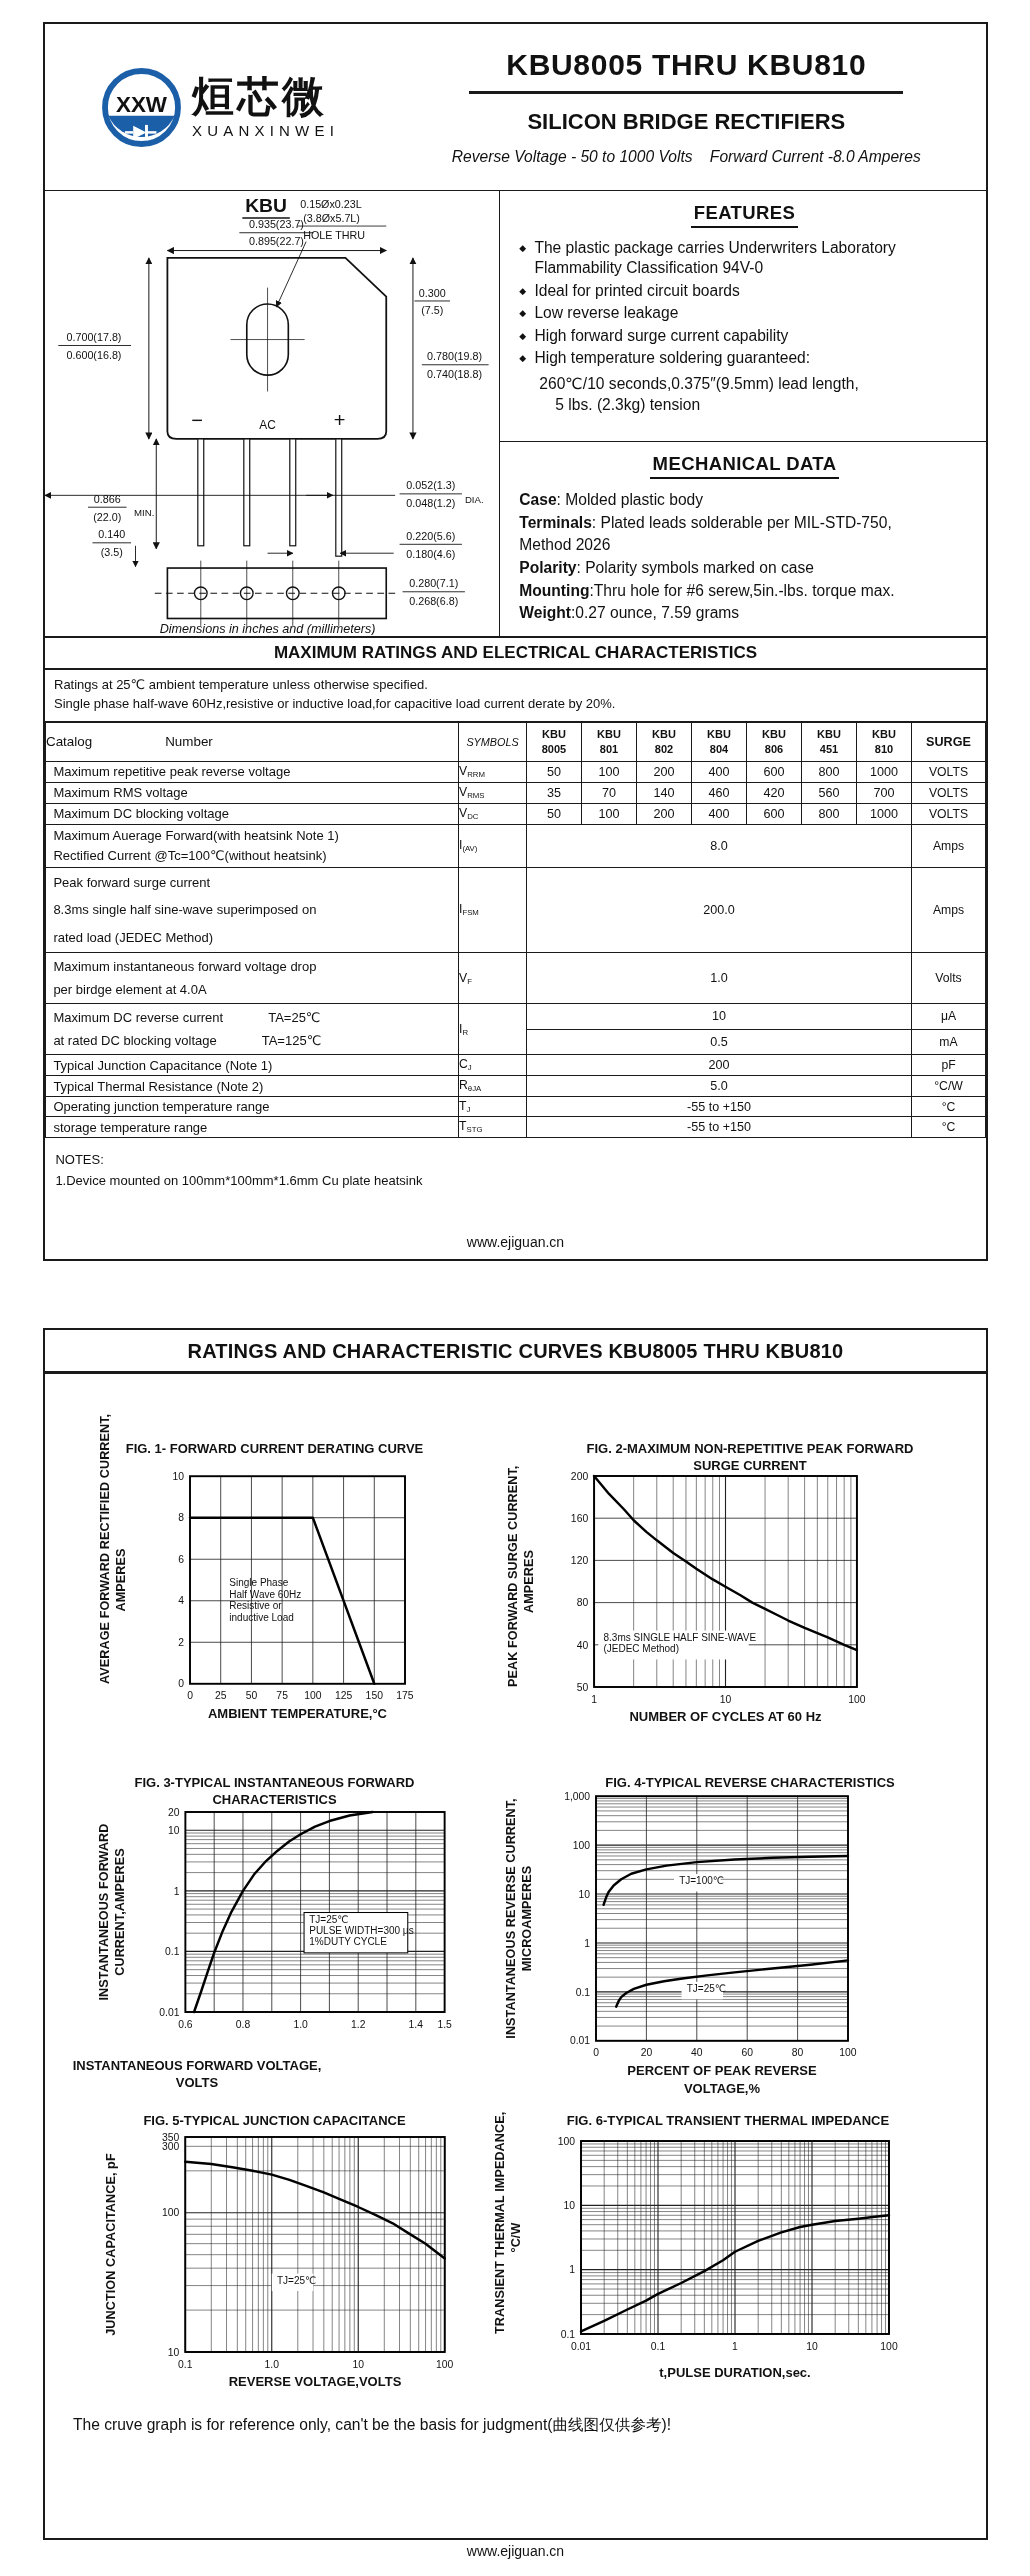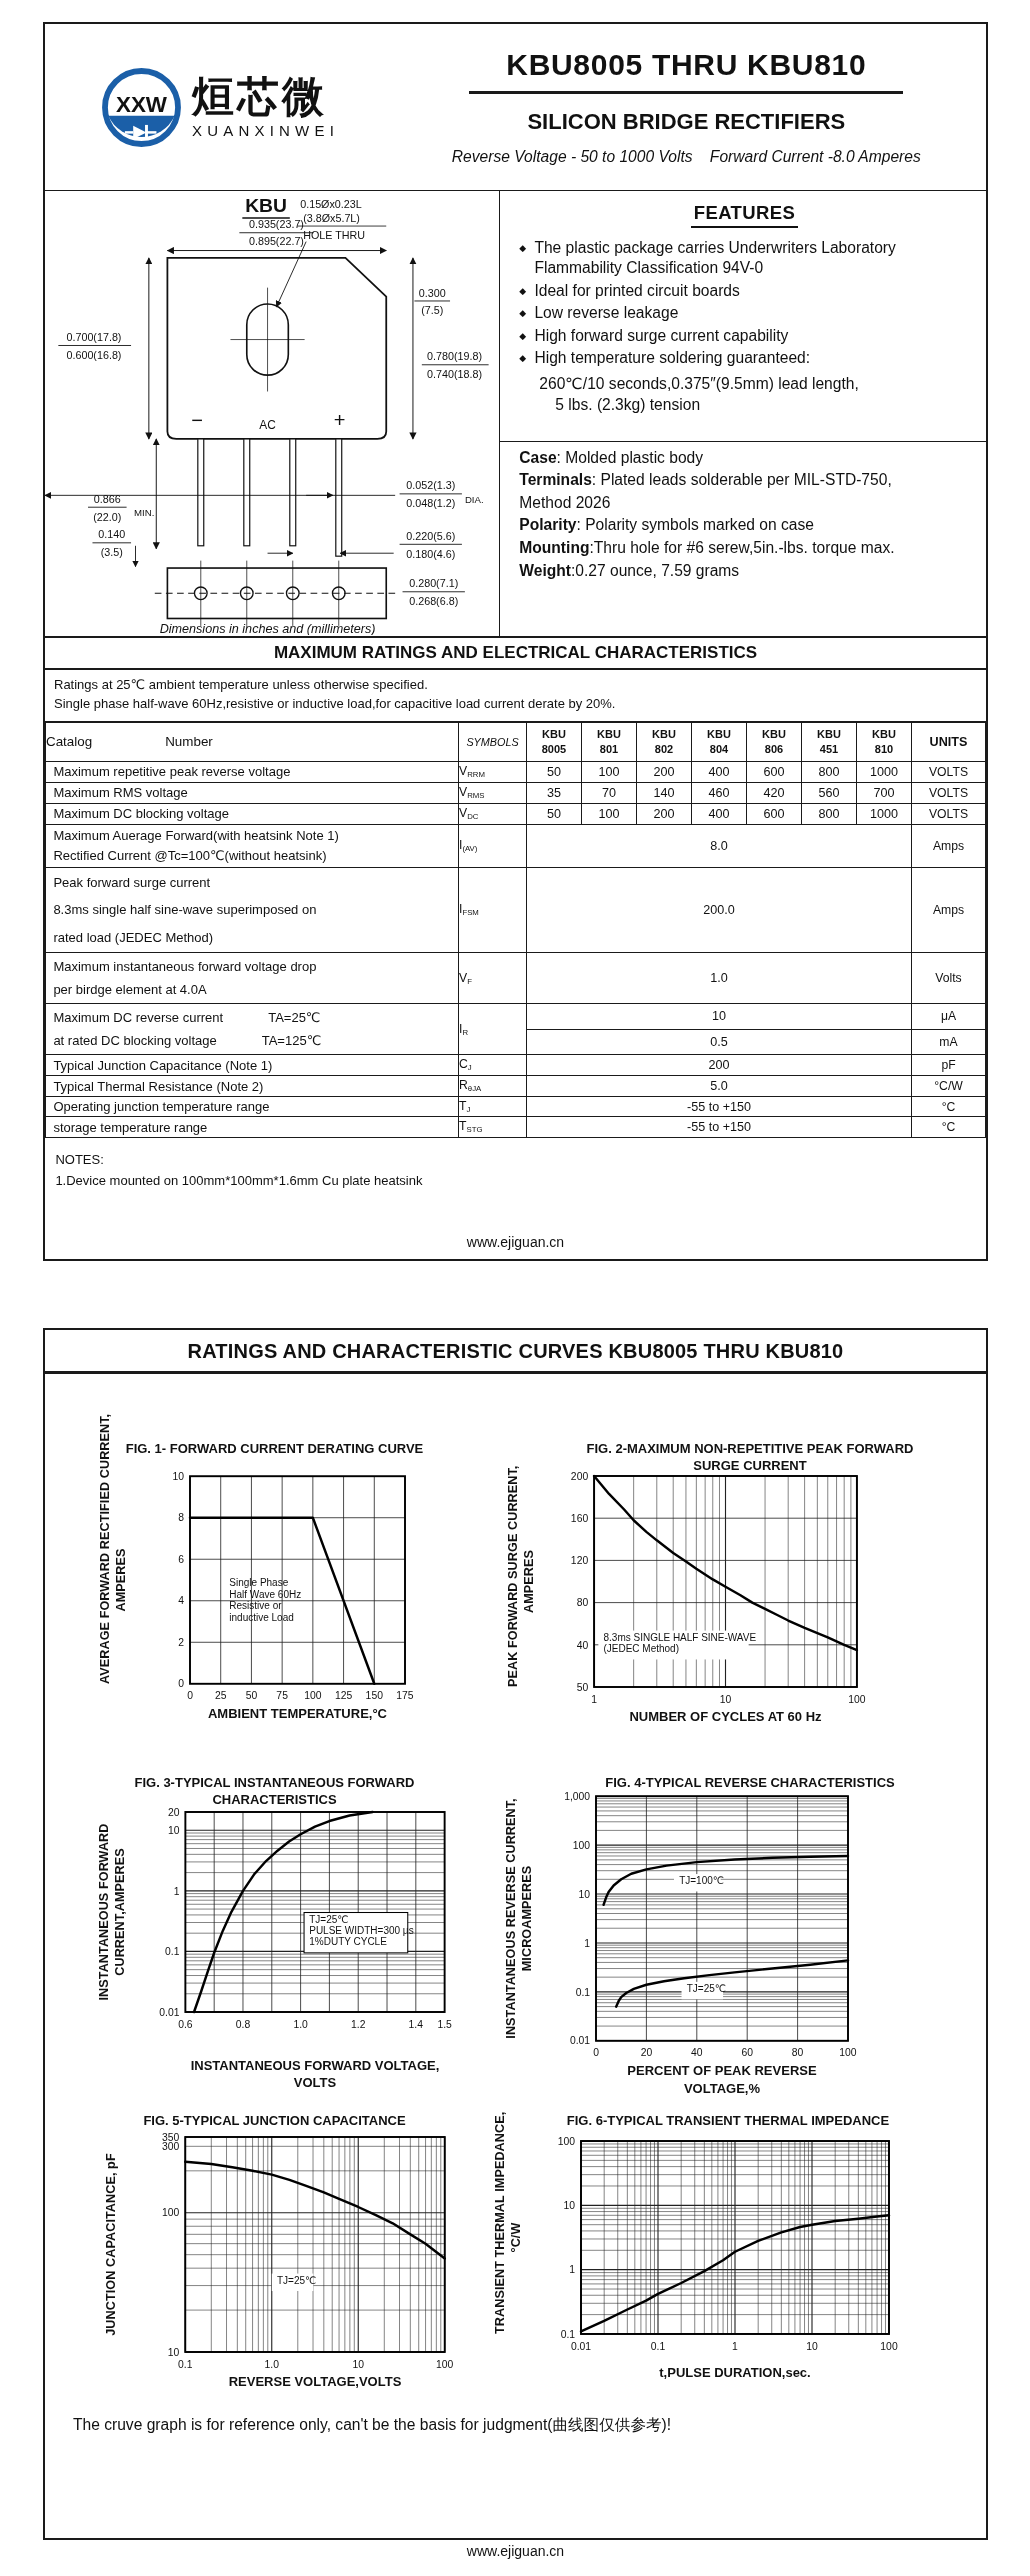--- a/index.html
+++ b/index.html
@@ -216,20 +216,21 @@
             <span>High forward surge current capability</span>
           </div>
         <div class="feat-item">
             <span class="blt">◆</span>
             <span>High temperature soldering guaranteed:</span>
           </div>
         <div class="feat-extra">260℃/10 seconds,0.375″(9.5mm) lead length,</div>
         <div class="feat-extra2">5 lbs. (2.3kg) tension</div>
       </div>
       <div class="mechbox">
+        <div class="boxhead"><span>MECHANICAL DATA</span></div>
         <div class="mech-line"><b>Case</b><span>: Molded plastic body</span></div>
         <div class="mech-line"><b>Terminals</b><span>: Plated leads solderable per MIL-STD-750,</span></div>
         <div class="mech-line"><b></b><span> Method 2026</span></div>
         <div class="mech-line"><b>Polarity</b><span>: Polarity symbols marked on case</span></div>
         <div class="mech-line"><b>Mounting</b><span>:Thru hole for #6 serew,5in.-lbs. torque max.</span></div>
         <div class="mech-line"><b>Weight</b><span>:0.27 ounce, 7.59 grams</span></div>
       </div>
     </div>
   </div>
 
@@ -277,21 +278,21 @@
             <div>806</div>
           </th>
       <th class="dev">
             <div>KBU</div>
             <div>451</div>
           </th>
       <th class="dev">
             <div>KBU</div>
             <div>810</div>
           </th>
-      <th class="unithead">UNITS</th>
+      <th class="unithead">SURGE</th>
     </tr>
     <tr style="height:21px">
       <td class="param">Maximum repetitive peak reverse voltage</td>
       <td class="sym"><span>V</span><span class="sub">RRM</span></td>
       <td class="val">50</td>
           <td class="val">100</td>
           <td class="val">200</td>
           <td class="val">400</td>
           <td class="val">600</td>
           <td class="val">800</td>
@@ -564,21 +565,21 @@
           <text x="233.33333333333331" y="291" text-anchor="middle" font-size="14">1.2</text>
           <text x="311.1111111111111" y="291" text-anchor="middle" font-size="14">1.4</text>
           <text x="350" y="291" text-anchor="middle" font-size="14">1.5</text>
           <text x="-8" y="275" text-anchor="end" font-size="14">0.01</text>
           <text x="-8" y="193.2073472962516" text-anchor="end" font-size="14">0.1</text>
           <text x="-8" y="111.41469459250325" text-anchor="end" font-size="14">1</text>
           <text x="-8" y="29.62204188875492" text-anchor="end" font-size="14">10</text>
           <text x="-8" y="5" text-anchor="end" font-size="14">20</text>
         </svg>
     </div>
-    <div class="xlabs" style="margin-left:118px;width:260px;margin-top:45px;">
+    <div class="xlabs" style="width:260px;margin-top:45px;">
       <div>INSTANTANEOUS FORWARD VOLTAGE,</div>
         <div>VOLTS</div>
     </div>
   </div>
 
   <div class="fig" style="left:475px;top:445px;width:460px;">
     <div class="fig-title">FIG. 4-TYPICAL REVERSE CHARACTERISTICS</div>
 
     <div class="plotwrap" style="margin-left:76px;margin-top:4.5px;">
       <div class="ylab" style="left:-93px;top:245px;width:245px;">

